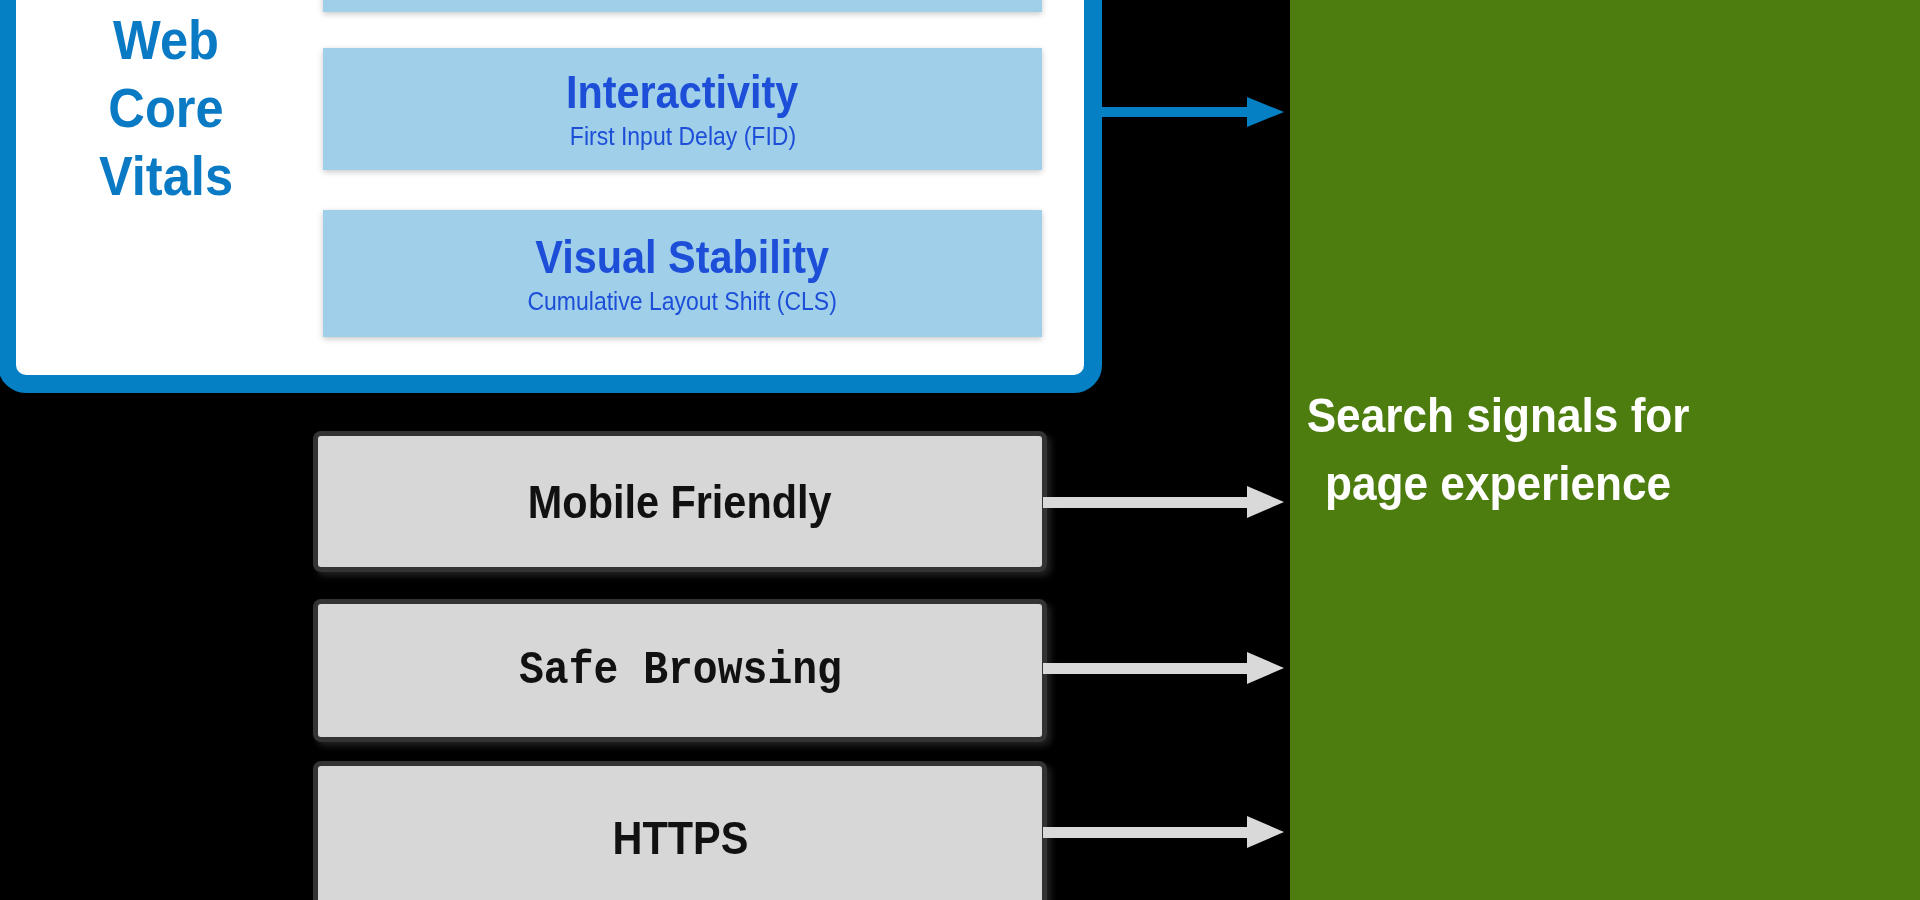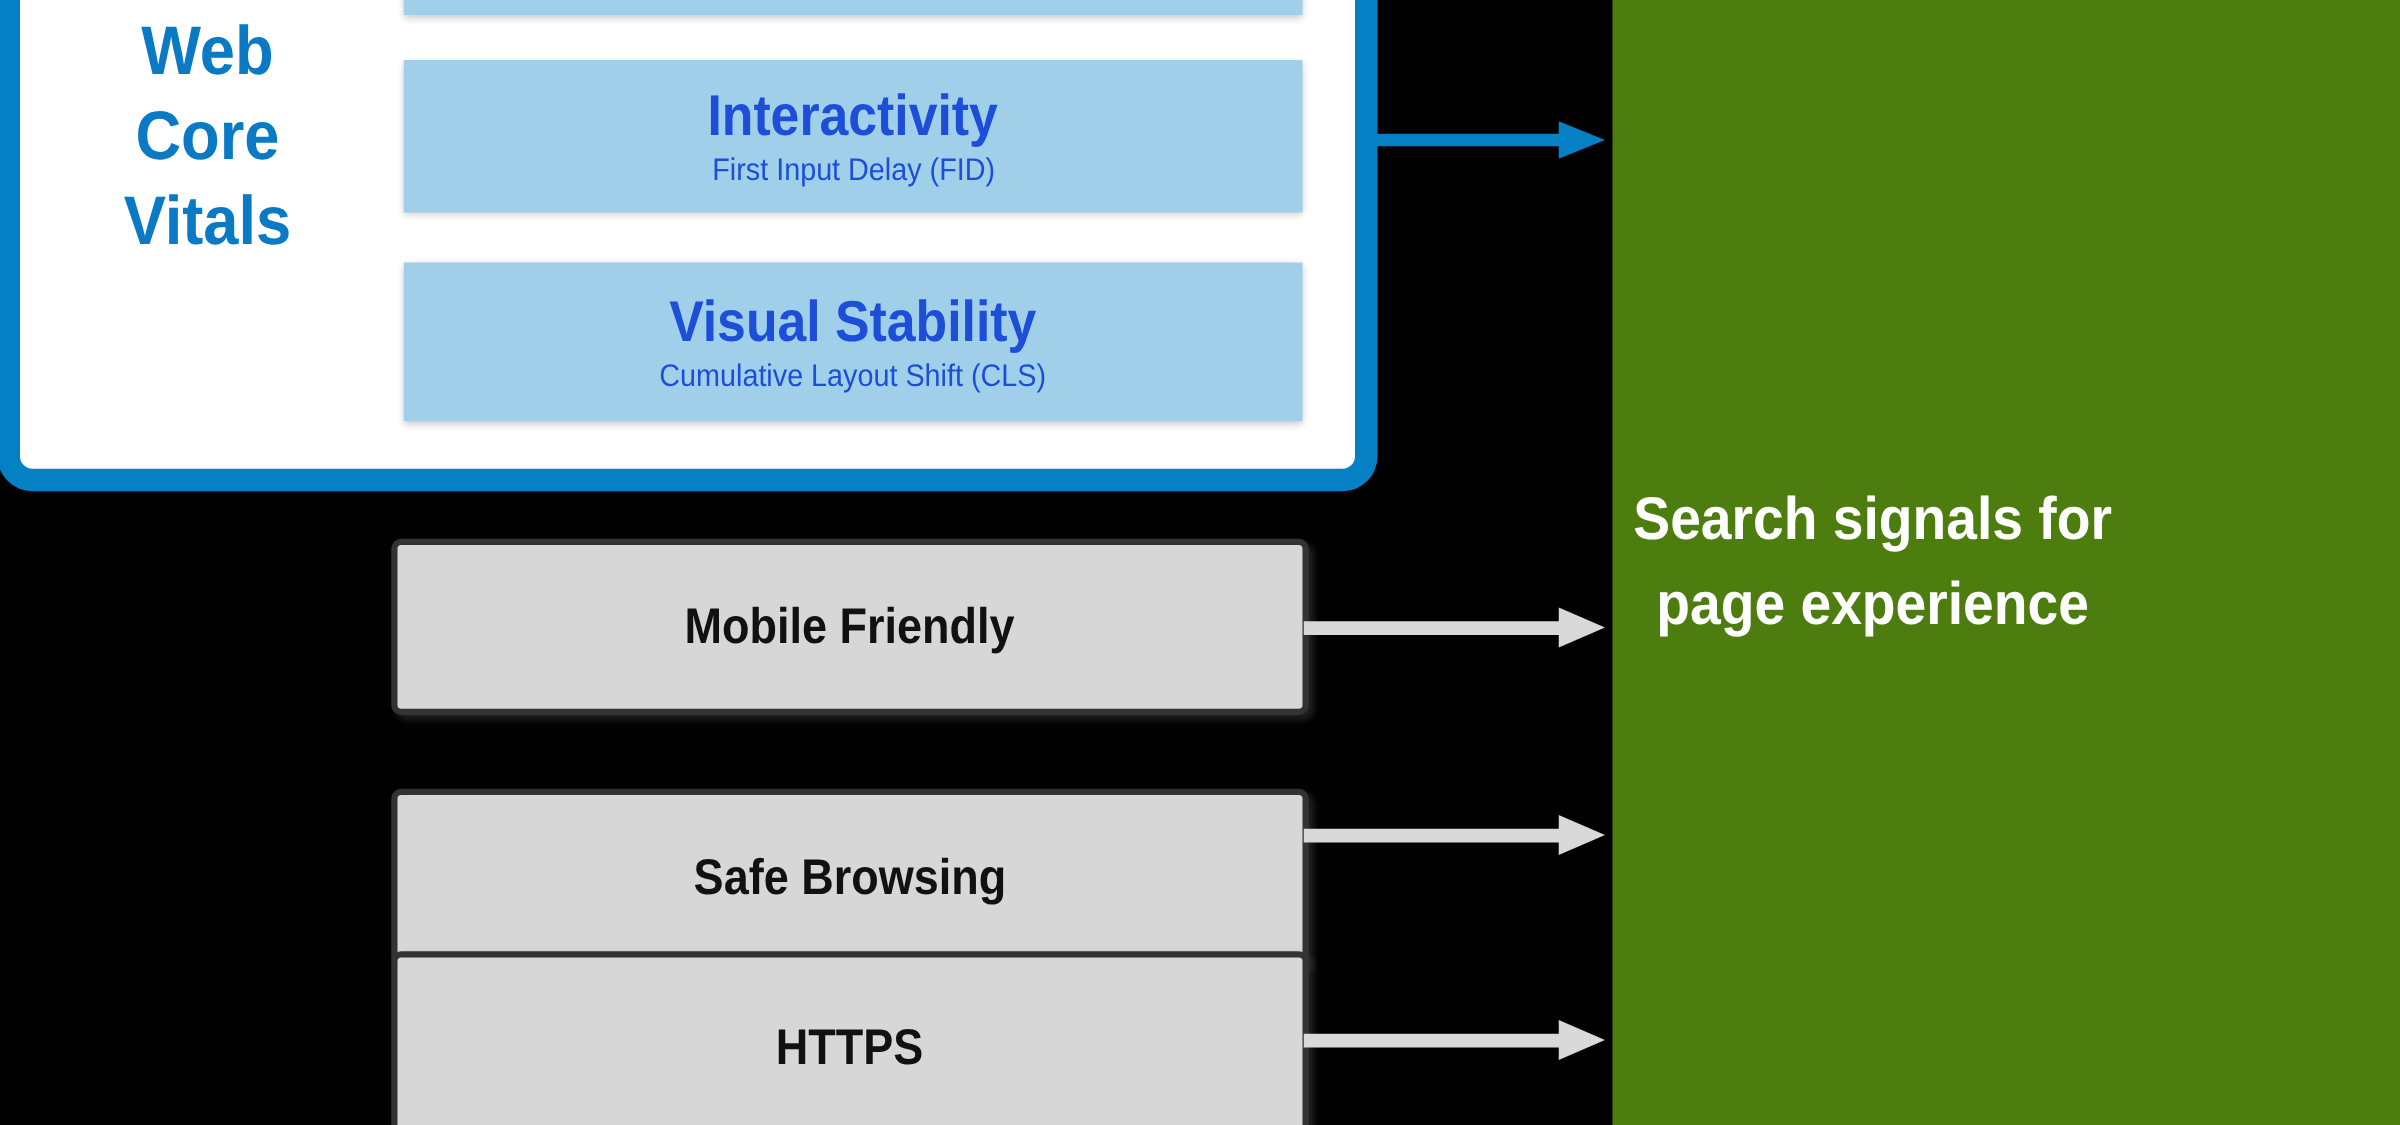--- a/index.html
+++ b/index.html
@@ -77,26 +77,26 @@
     width: 734px;
     box-sizing: border-box;
     background: #d7d7d7;
     border: 5px solid #333333;
     border-radius: 8px;
     box-shadow: 4px 4px 6px rgba(60,60,60,0.55);
     display: flex;
     align-items: center;
     justify-content: center;
     color: #111;
-    font-size: 40px;
+    font-size: 46px;
     font-weight: bold;
   }
   .signal-box .label-inner { display:inline-block; transform: scaleX(0.9); }
   .signal-box.mobile { top: 431px; height: 141px; }
-  .signal-box.safe   { top: 631px; height: 143px; }
+  .signal-box.safe   { top: 599px; height: 143px; font-family: Liberation Mono, monospace; }
   .signal-box.https  { top: 761px; height: 154px; }
   
   .arrow-tail {
     position: absolute;
     background: #d9d9d9;
     height: 11px;
   }
   .arrow-head {
     position: absolute;
     width: 0; height: 0;

